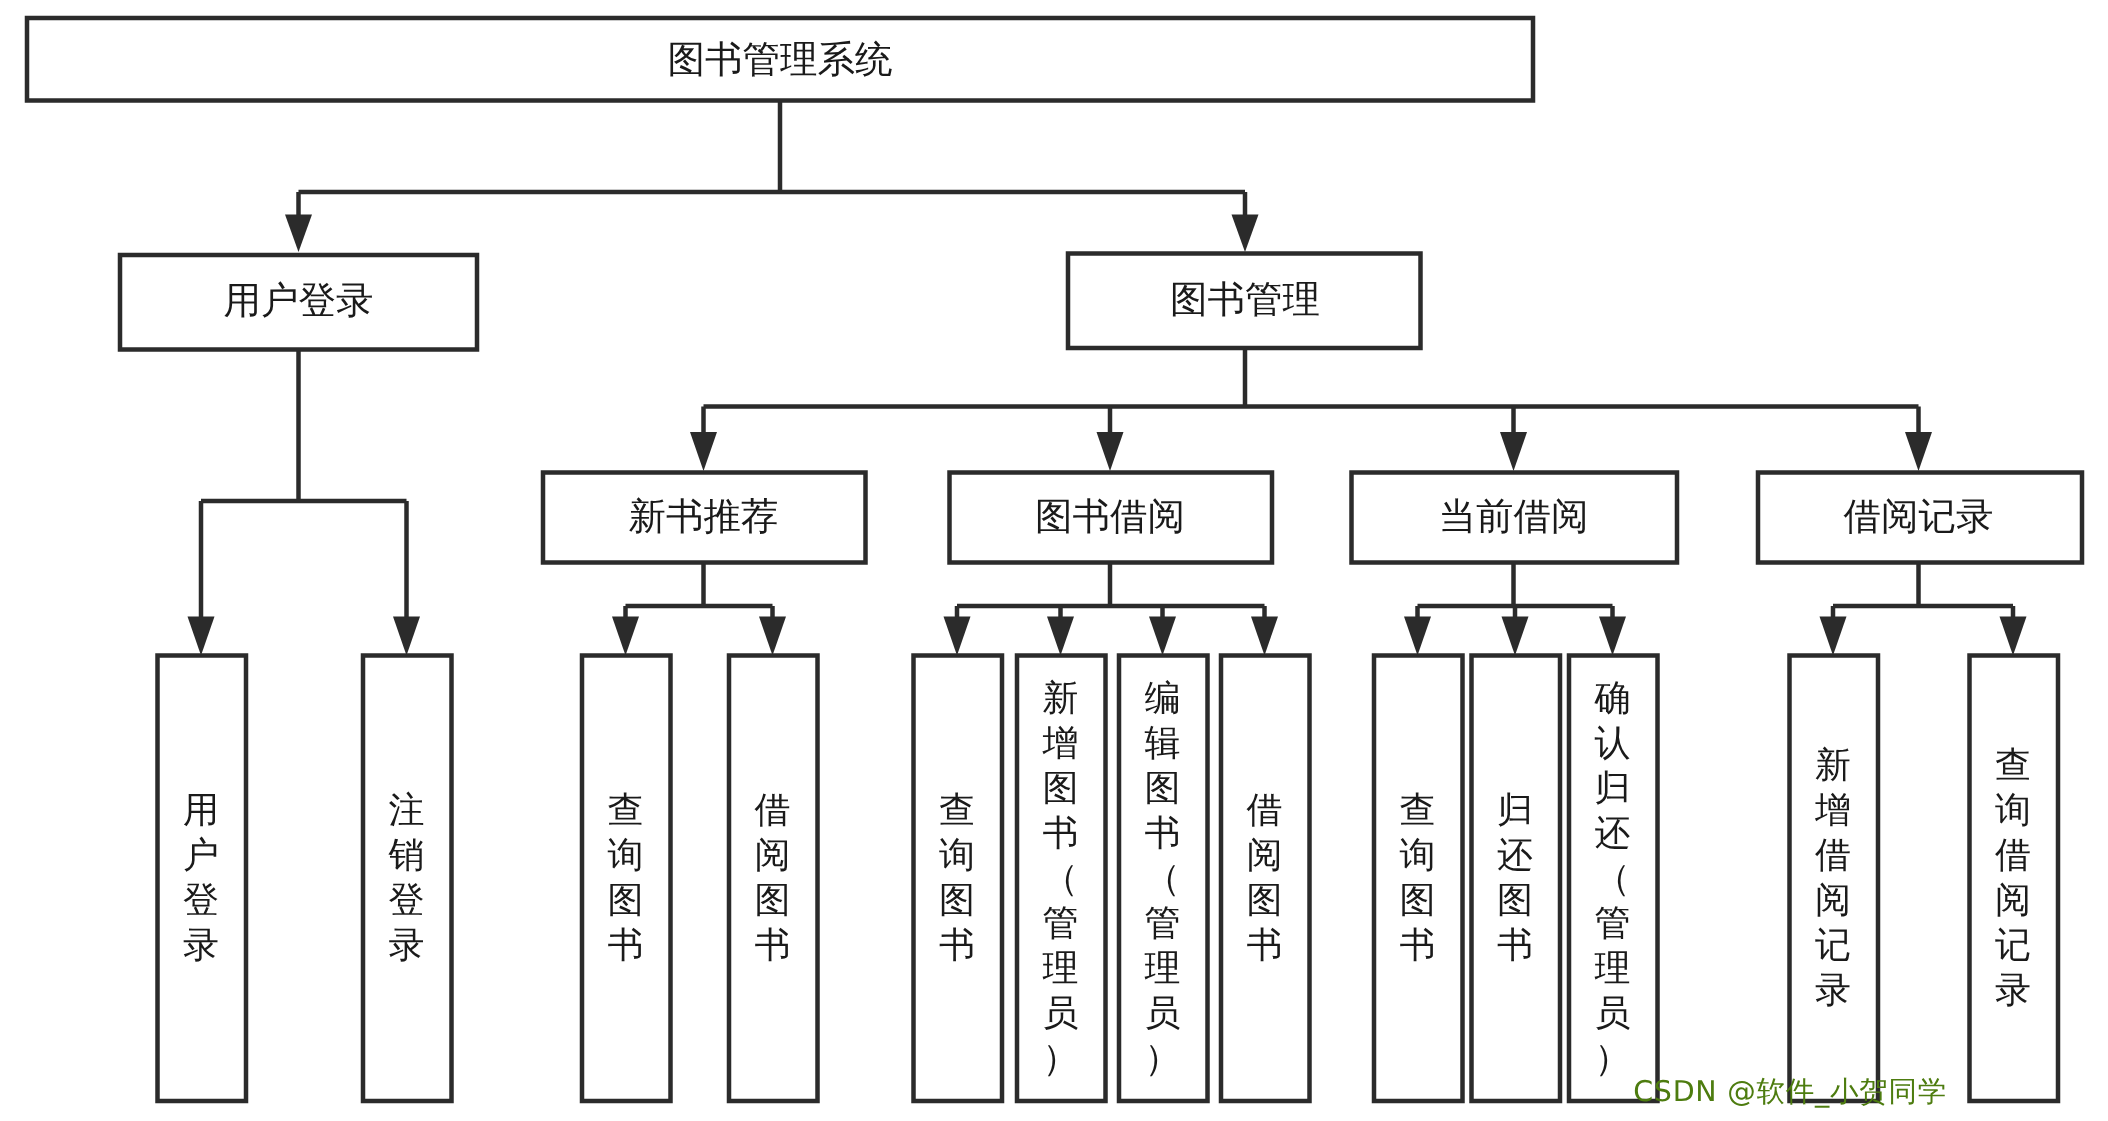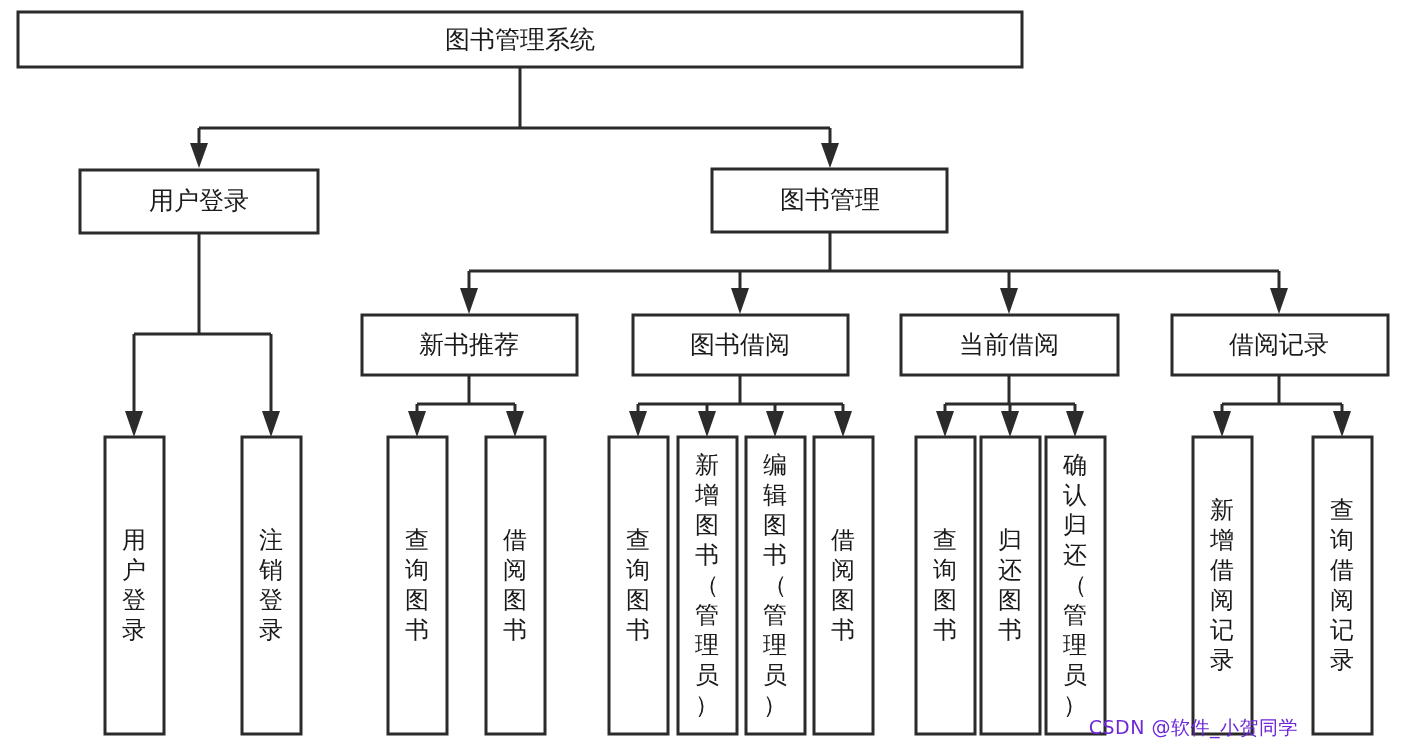--- a/index.html
+++ b/index.html
@@ -48,21 +48,21 @@
     text-anchor: middle;
     dominant-baseline: middle;
   }
   text.node-label.vertical-label {
     font-size: 24px;
   }
   .watermark {
     position: absolute;
     right: 8px;
     bottom: 6px;
-    color: #6d28d9;
+    color: #4d7c0f;
     font-size: 19px;
     font-family: "DejaVu Sans", "Liberation Sans", sans-serif;
     white-space: nowrap;
     letter-spacing: 0.5px;
   }
 </style>
 </head>
 <body>
 
 <div id="diagram-root">

